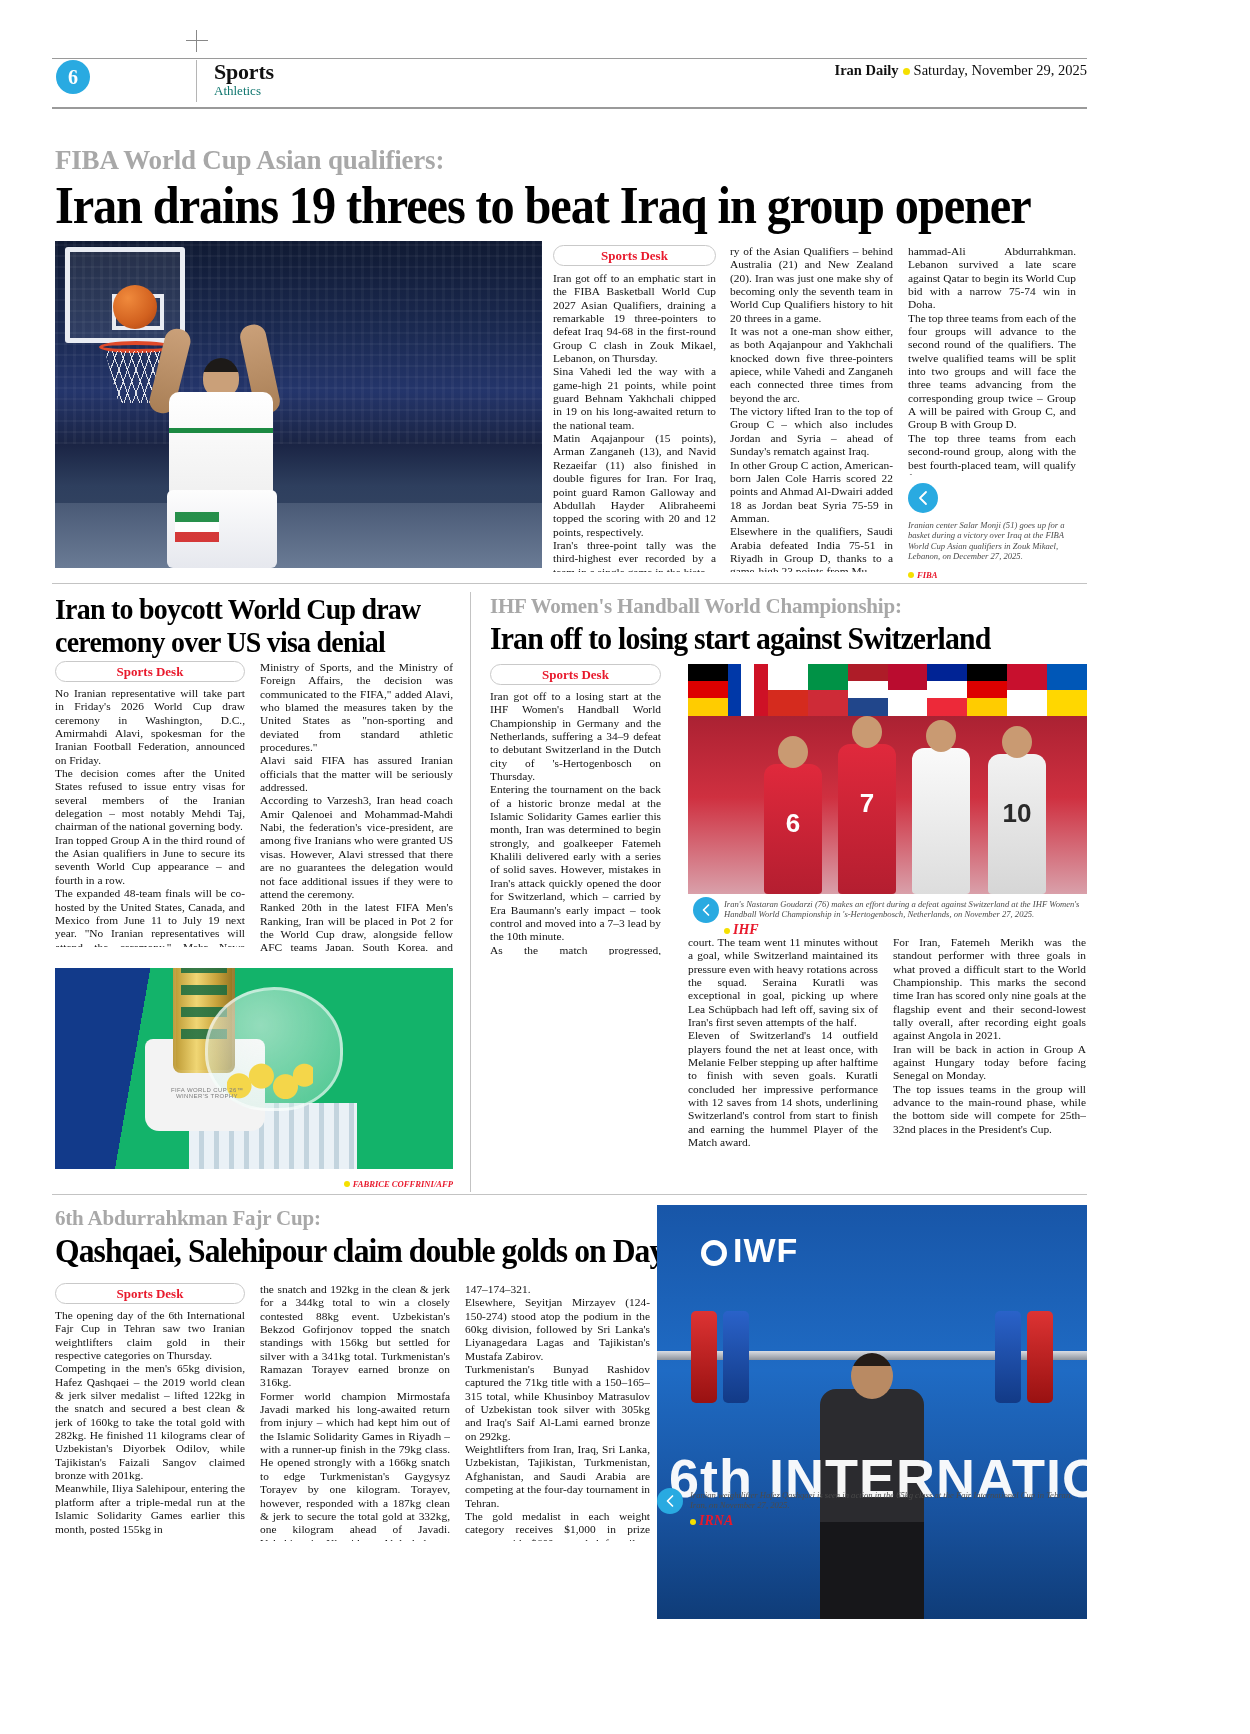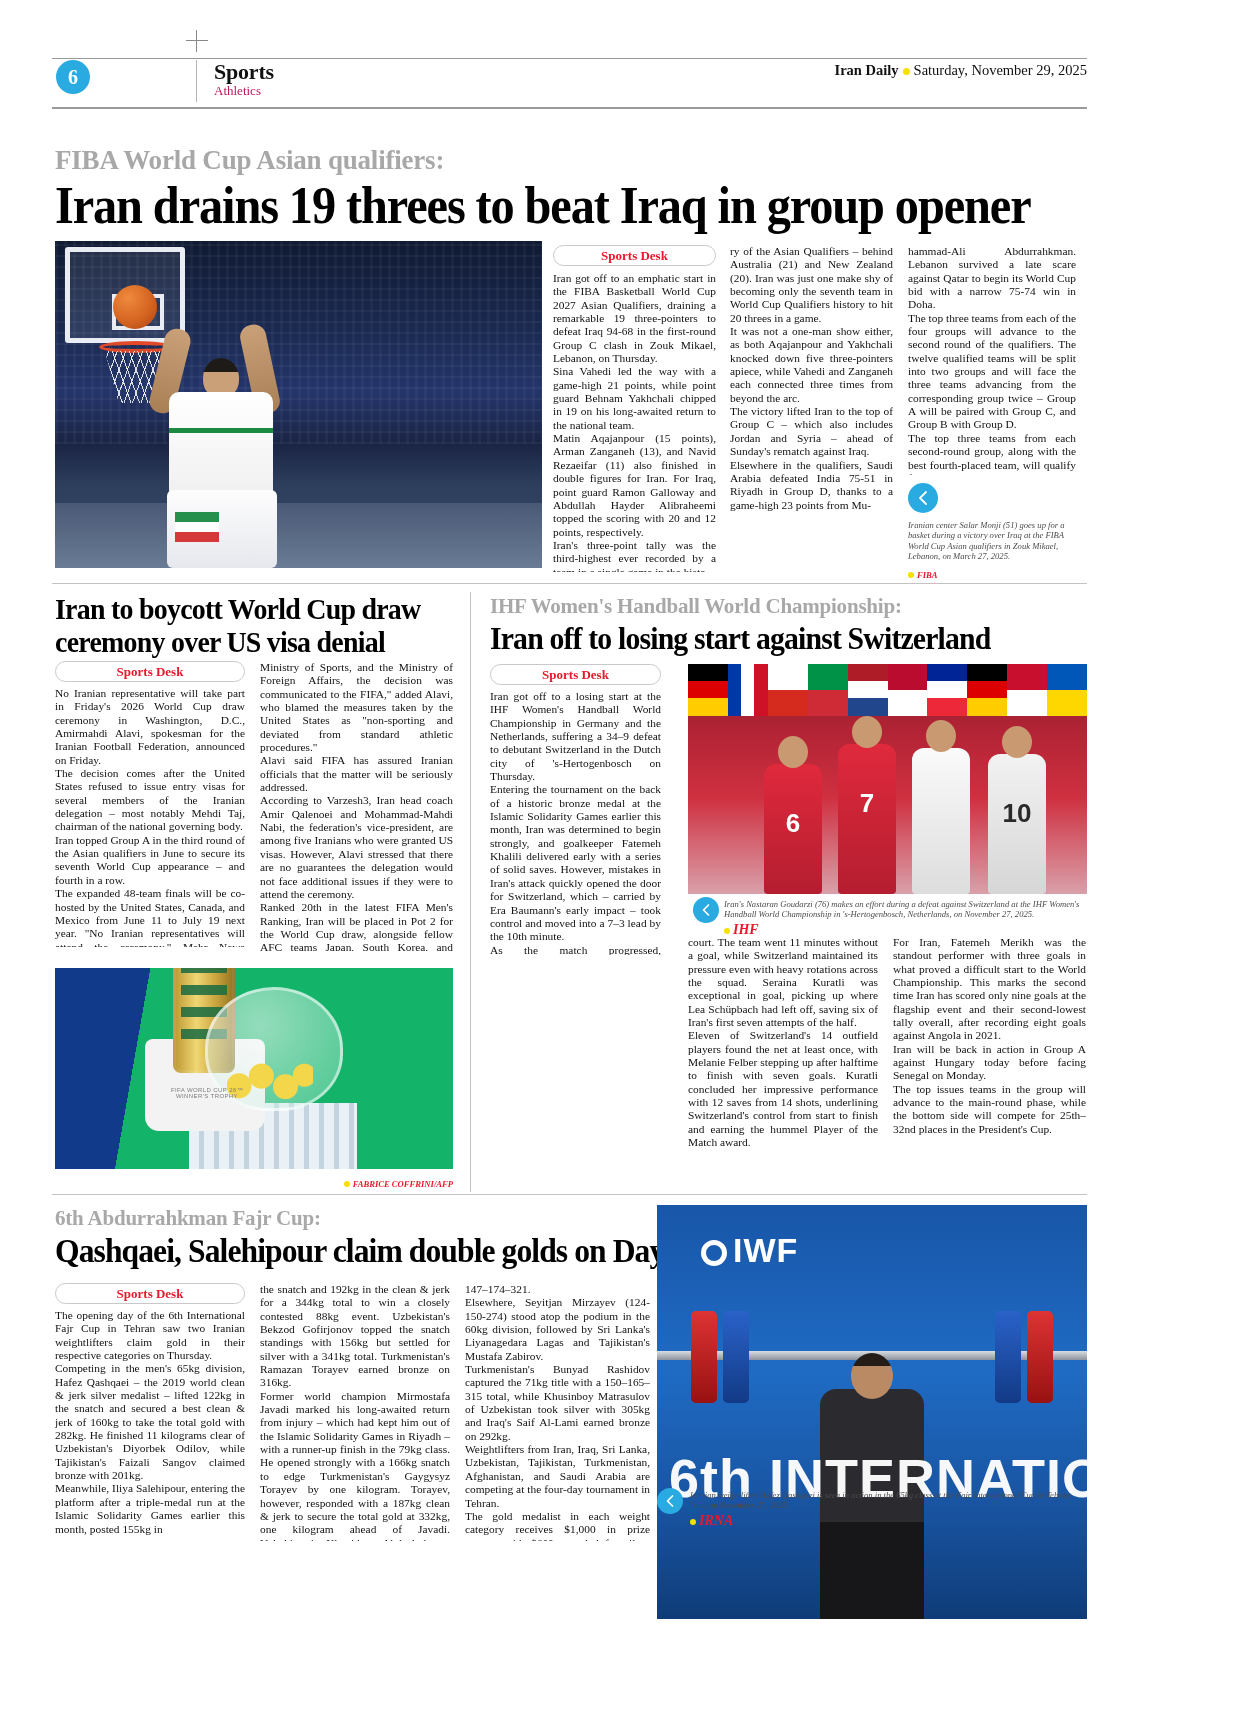--- a/index.html
+++ b/index.html
@@ -71,21 +71,21 @@
     font-weight: bold;
     font-size: 22px;
     letter-spacing: -0.2px;
     color: #111;
   }
   .sec-sub {
     position: absolute;
     left: 214px; top: 83px;
     font-family: "Liberation Serif", serif;
     font-size: 13px;
-    color: #be185d;
+    color: #0f766e;
   }
   .masthead-right {
     position: absolute;
     right: 163px; top: 62px;
     font-family: "Liberation Serif", serif;
     font-size: 14.5px;
     color: #111;
     white-space: nowrap;
     margin-left: 28px;
   }
@@ -424,38 +424,39 @@
         <p>Sina Vahedi led the way with a game-high 21 points, while point guard Behnam Yakhchali chipped in 19 on his long-awaited return to the national team.</p>
         <p>Matin Aqajanpour (15 points), Arman Zanganeh (13), and Navid Rezaeifar (11) also finished in double figures for Iran. For Iraq, point guard Ramon Galloway and Abdullah Hayder Alibraheemi topped the scoring with 20 and 12 points, respectively.</p>
         <p>Iran's three-point tally was the third-highest ever recorded by a team in a single game in the histo-</p>
       </div>
   </div>
   <div class="col" style="left:730px; top:245px; width:163px; height:327px;">
     <div>
         <p>ry of the Asian Qualifiers – behind Australia (21) and New Zealand (20). Iran was just one make shy of becoming only the seventh team in World Cup Qualifiers history to hit 20 threes in a game.</p>
         <p>It was not a one-man show either, as both Aqajanpour and Yakhchali knocked down five three-pointers apiece, while Vahedi and Zanganeh each connected three times from beyond the arc.</p>
         <p>The victory lifted Iran to the top of Group C – which also includes Jordan and Syria – ahead of Sunday's rematch against Iraq.</p>
+        <p>In other Group C action, American-born Jalen Cole Harris scored 22 points and Ahmad Al-Dwairi added 18 as Jordan beat Syria 75-59 in Amman.</p>
         <p>Elsewhere in the qualifiers, Saudi Arabia defeated India 75-51 in Riyadh in Group D, thanks to a game-high 23 points from Mu-</p>
       </div>
   </div>
   <div class="col" style="left:908px; top:245px; width:168px; height:230px;">
     <div>
         <p>hammad-Ali Abdurrahkman. Lebanon survived a late scare against Qatar to begin its World Cup bid with a narrow 75-74 win in Doha.</p>
         <p>The top three teams from each of the four groups will advance to the second round of the qualifiers. The twelve qualified teams will be split into two groups and will face the three teams advancing from the corresponding group twice – Group A will be paired with Group C, and Group B with Group D.</p>
         <p>The top three teams from each second-round group, along with the best fourth-placed team, will qualify for the 2027 World Cup in Qatar.</p>
       </div>
   </div>
 
   <div class="chev" style="left:908px; top:483px;">
     <svg width="14" height="16" viewBox="0 0 14 16" aria-hidden="true">
       <path d="M10 2 L4 8 L10 14" fill="none" stroke="#ffffff" stroke-width="1.8" stroke-linecap="round" stroke-linejoin="round"></path>
     </svg>
   </div>
 
-  <div class="photo-caption" style="left:908px; top:520px; width:170px;">Iranian center Salar Monji (51) goes up for a basket during a victory over Iraq at the FIBA World Cup Asian qualifiers in Zouk Mikael, Lebanon, on March 27, 2025.</div>
+  <div class="photo-caption" style="left:908px; top:520px; width:170px;">Iranian center Salar Monji (51) goes up for a basket during a victory over Iraq at the FIBA World Cup Asian qualifiers in Zouk Mikael, Lebanon, on December 27, 2025.</div>
   <div style="position:absolute; left:908px; top:564px;">
     <span class="credit-dot"></span><span class="credit">FIBA</span>
   </div>
 
   <div class="hr" style="left:52px; top:583px; width:1035px;"></div>
 
   <div class="hed" style="left:55px; top:592px; font-size:30px; letter-spacing:-0.8px;">Iran to boycott World Cup draw</div>
   <div class="hed" style="left:55px; top:625px; font-size:30px; letter-spacing:-0.8px;">ceremony over US visa denial</div>
 
   <div class="desk-pill" style="left:55px; top:661px; width:190px;">Sports Desk</div>

